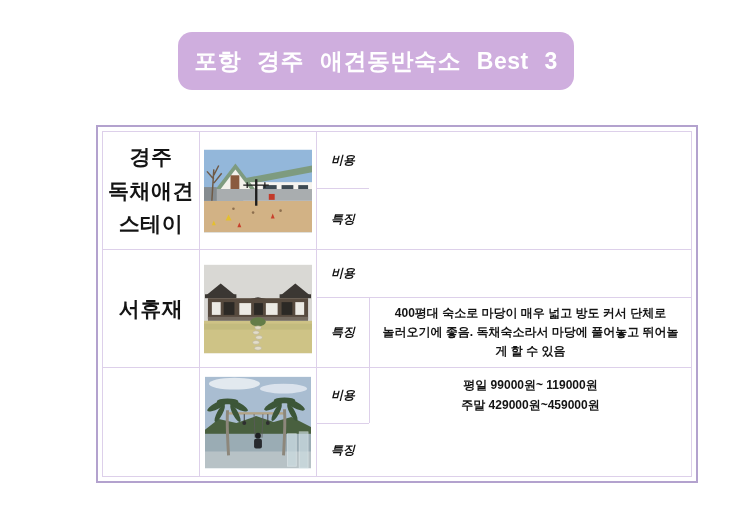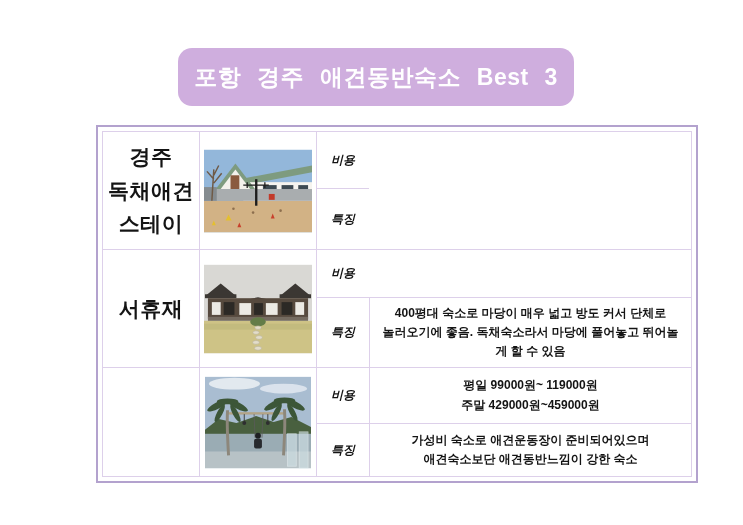--- a/index.html
+++ b/index.html
@@ -7,21 +7,21 @@
     --outer:#b3a2ce;
     --grid:#ddd0ea;
     --ink:#141414;
   }
   *{margin:0;padding:0;box-sizing:border-box;}
   html,body{width:743px;height:525px;background:#ffffff;
     font-family:"Liberation Sans","DejaVu Sans",sans-serif;color:var(--ink);}
   .stage{position:relative;width:743px;height:525px;background:#fff;overflow:hidden;}
 
   
-  .banner{position:absolute;left:178px;top:48px;width:396px;height:58px;
+  .banner{position:absolute;left:178px;top:32px;width:396px;height:58px;
     background:var(--banner-bg);border-radius:14px;
     display:flex;align-items:center;justify-content:center;}
   .banner-text{color:#fff;font-size:23px;font-weight:bold;
     word-spacing:9px;letter-spacing:.5px;white-space:nowrap;}
 
   
   .tbl-wrap{position:absolute;left:96px;top:125px;width:602px;
     border:2px solid var(--outer);padding:4px;background:#fff;}
   .tbl{border:1px solid var(--grid);}
   .hotel-row{display:grid;grid-template-columns:96px 117px 53px 1fr;}
@@ -156,19 +156,17 @@
             </g>
             <path d="M50,38 L51,62 M59,38 L58,62" stroke="#5a5a5a" stroke-width="0.8"></path>
             <circle cx="54" cy="60" r="3" fill="#1e2023"></circle>
             <rect x="50" y="63" width="8" height="10" rx="2" fill="#272a2e"></rect>
           </svg>
         </div>
         <div class="cell lbl r1">비용</div>
         <div class="cell txt r1 pre">평일 99000원~ 119000원
 주말 429000원~459000원</div>
         <div class="cell lbl r2">특징</div>
-        <div class="cell txt r2 pre">가성비 숙소로 애견운동장이 준비되어있으며
-애견숙소보단 애견동반느낌이 강한 숙소</div>
       </div>
 
     </div>
   </div>
 </div>
 
 </body></html>

